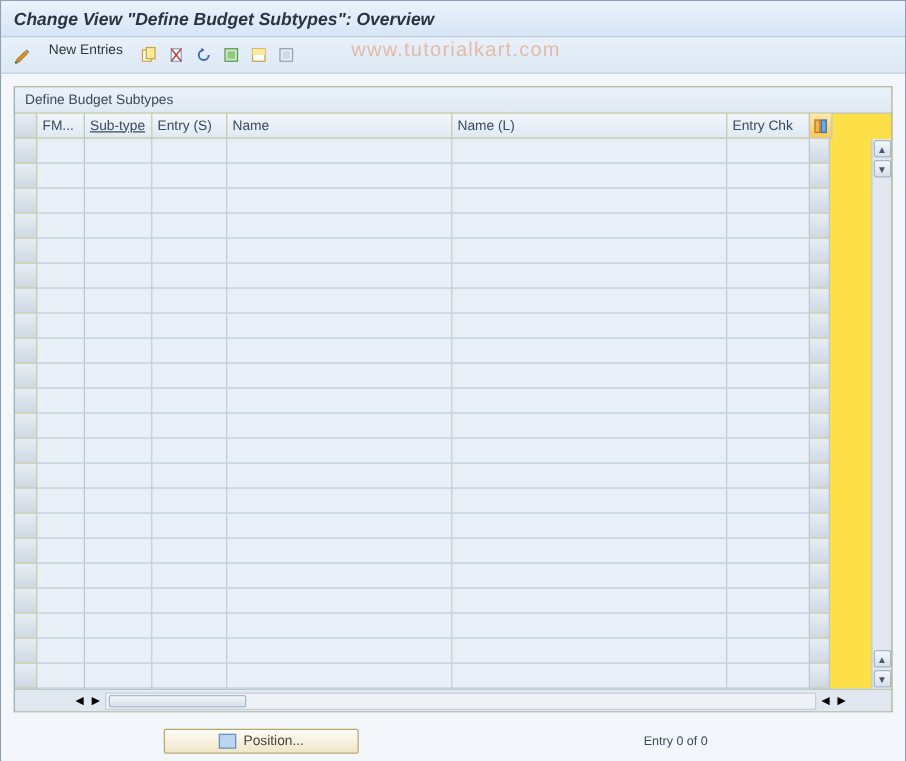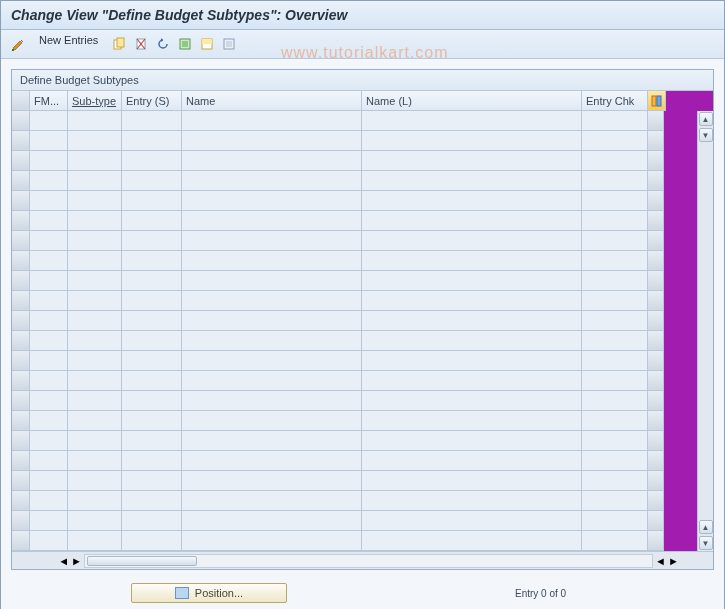--- a/index.html
+++ b/index.html
@@ -53,36 +53,36 @@
       height: 20px;
       padding: 0 8px;
       border: 0;
       cursor: pointer;
       font-size: 11px;
       color: #2a3440;
     }
     .watermark {
       position: absolute;
       left: 280px;
-      top: 14px;
+      top: 2px;
       font-size: 16px;
       letter-spacing: 1px;
       color: #e5b9a7;
       font-family: Arial, sans-serif;
     }
     .content-area {
       flex: 1;
       padding: 10px;
       background: #f3f6fa;
       display: flex;
       flex-direction: column;
     }
     .grid-box {
       border: 1px solid #99afc7;
-      background: #a21caf;
+      background: #fde047;
       display: flex;
       flex-direction: column;
       flex: 1;
     }
     .grid-title {
       padding: 4px 8px;
       font-size: 11px;
       color: #3a4a5c;
       background: linear-gradient(#eaf1f9, #dfe9f3);
       border-bottom: 1px solid #b7c8da;

